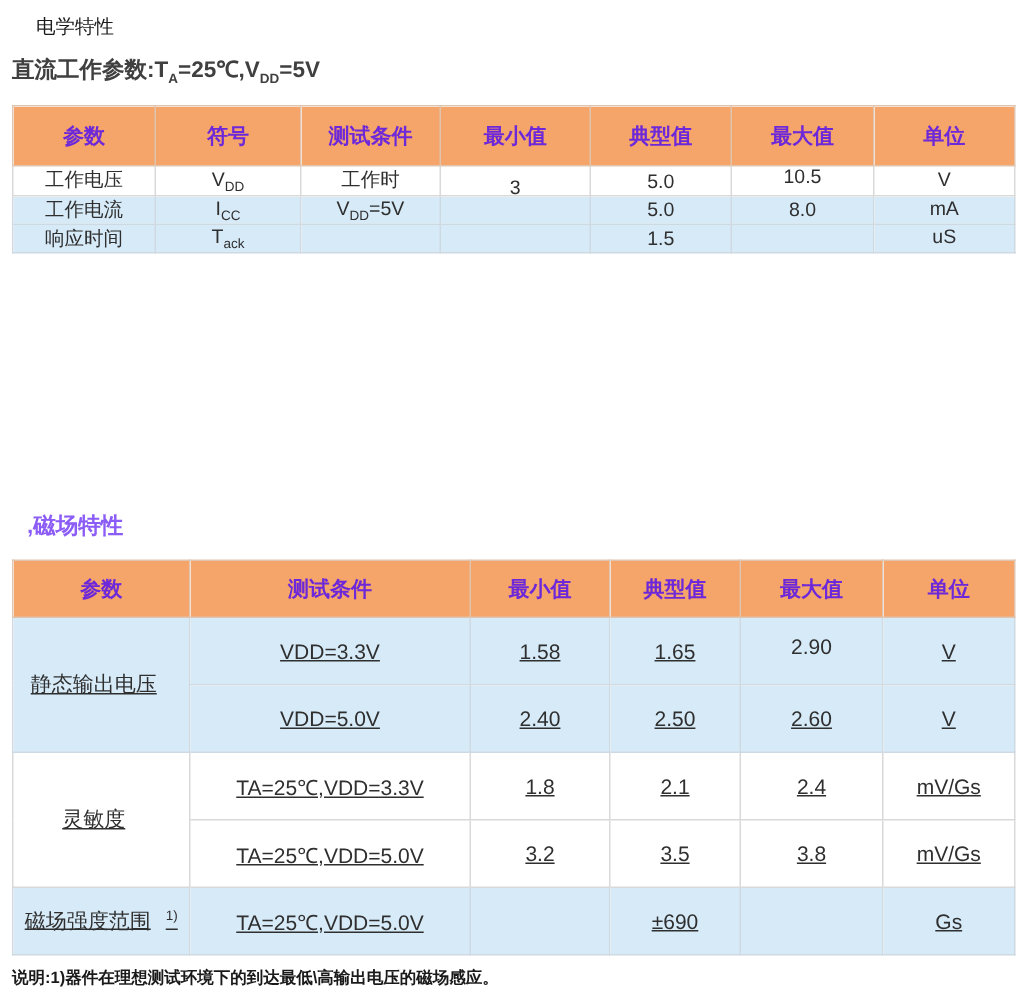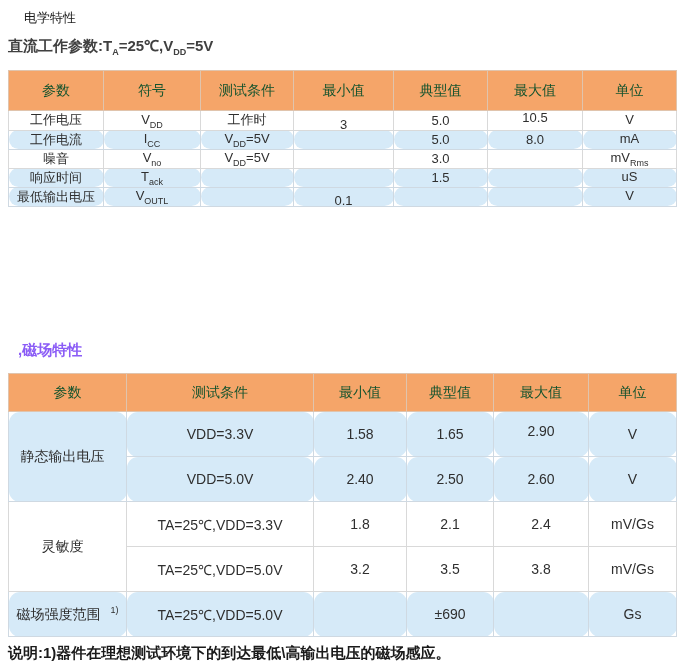--- a/index.html
+++ b/index.html
@@ -33,34 +33,34 @@
   #table1 { top: 70px; width: 668px; }
   #table2 { top: 373px; width: 668px; }
   th, td {
     border: 1px solid #d9d9d9;
     text-align: center; vertical-align: middle;
     overflow: hidden; white-space: nowrap;
   }
   th {
     background: #f5a569;
     border-color: #e0c4ad;
-    font-weight: 400; color: #14532d;
+    font-weight: 700; color: #6d28d9;
   }
   #table1 th { height: 40px; font-size: 14px; }
   #table1 td { height: 16px; font-size: 13px; }
   #table2 th { height: 38px; font-size: 14px; }
-  #table2 td { height: 45px; font-size: 14px; }
-  tr.blue td { background: #d6eaf8; border-color: #cfd9e2; border-radius: 11px; }
+  #table2 td { height: 45px; font-size: 14px; text-decoration: underline; }
+  tr.blue td { background: #d6eaf8; border-color: #cfd9e2; }
   tr.white td { background: #ffffff; }
   .dn { display: inline-block; transform: translateY(4px); }
   .up { display: inline-block; transform: translateY(-3px); }
   .paramcell sup { font-size: 9px; margin-left: 10px; vertical-align: super; }
   .note {
     position: absolute; left: 8px; top: 644px;
-    font-size: 15px; font-weight: 600; color: #1a1a1a;
+    font-size: 11px; font-weight: 600; color: #1a1a1a;
   }
 </style>
 </head>
 <body>
 
 <div class="sec1-title">电学特性</div>
 
 <div class="subtitle"><span>直流工作参数:T</span><sub>A</sub><span>=25℃,V</span><sub>DD</sub><span>=5V</span></div>
 
 <table id="table1">
@@ -96,46 +96,28 @@
     </tr>
     <tr class="blue">
       <td class="paramcell">工作电流</td>
       <td class="symcell"><span>I</span><sub>CC</sub></td>
       <td class="condcell"><span>V</span><sub>DD</sub><span>=5V</span></td>
       <td></td>
       <td>5.0</td>
       <td>8.0</td>
       <td class="unitcell"><span>mA</span><sub></sub></td>
     </tr>
-    <tr class="white">
-      <td class="paramcell">噪音</td>
-      <td class="symcell"><span>V</span><sub>no</sub></td>
-      <td class="condcell"><span>V</span><sub>DD</sub><span>=5V</span></td>
-      <td></td>
-      <td>3.0</td>
-      <td></td>
-      <td class="unitcell"><span>mV</span><sub>Rms</sub></td>
-    </tr>
     <tr class="blue">
       <td class="paramcell">响应时间</td>
       <td class="symcell"><span>T</span><sub>ack</sub></td>
       <td class="condcell"><span></span><sub></sub><span></span></td>
       <td></td>
       <td>1.5</td>
       <td></td>
       <td class="unitcell"><span>uS</span><sub></sub></td>
-    </tr>
-    <tr class="blue">
-      <td class="paramcell">最低输出电压</td>
-      <td class="symcell"><span>V</span><sub>OUTL</sub></td>
-      <td class="condcell"><span></span><sub></sub><span></span></td>
-      <td><span class="dn">0.1</span></td>
-      <td></td>
-      <td></td>
-      <td class="unitcell"><span>V</span><sub></sub></td>
     </tr>
   </tbody>
 </table>
 
 <div class="sec2-title">,磁场特性</div>
 
 <table id="table2">
   <colgroup>
     <col style="width:118px">
       <col style="width:187px">

